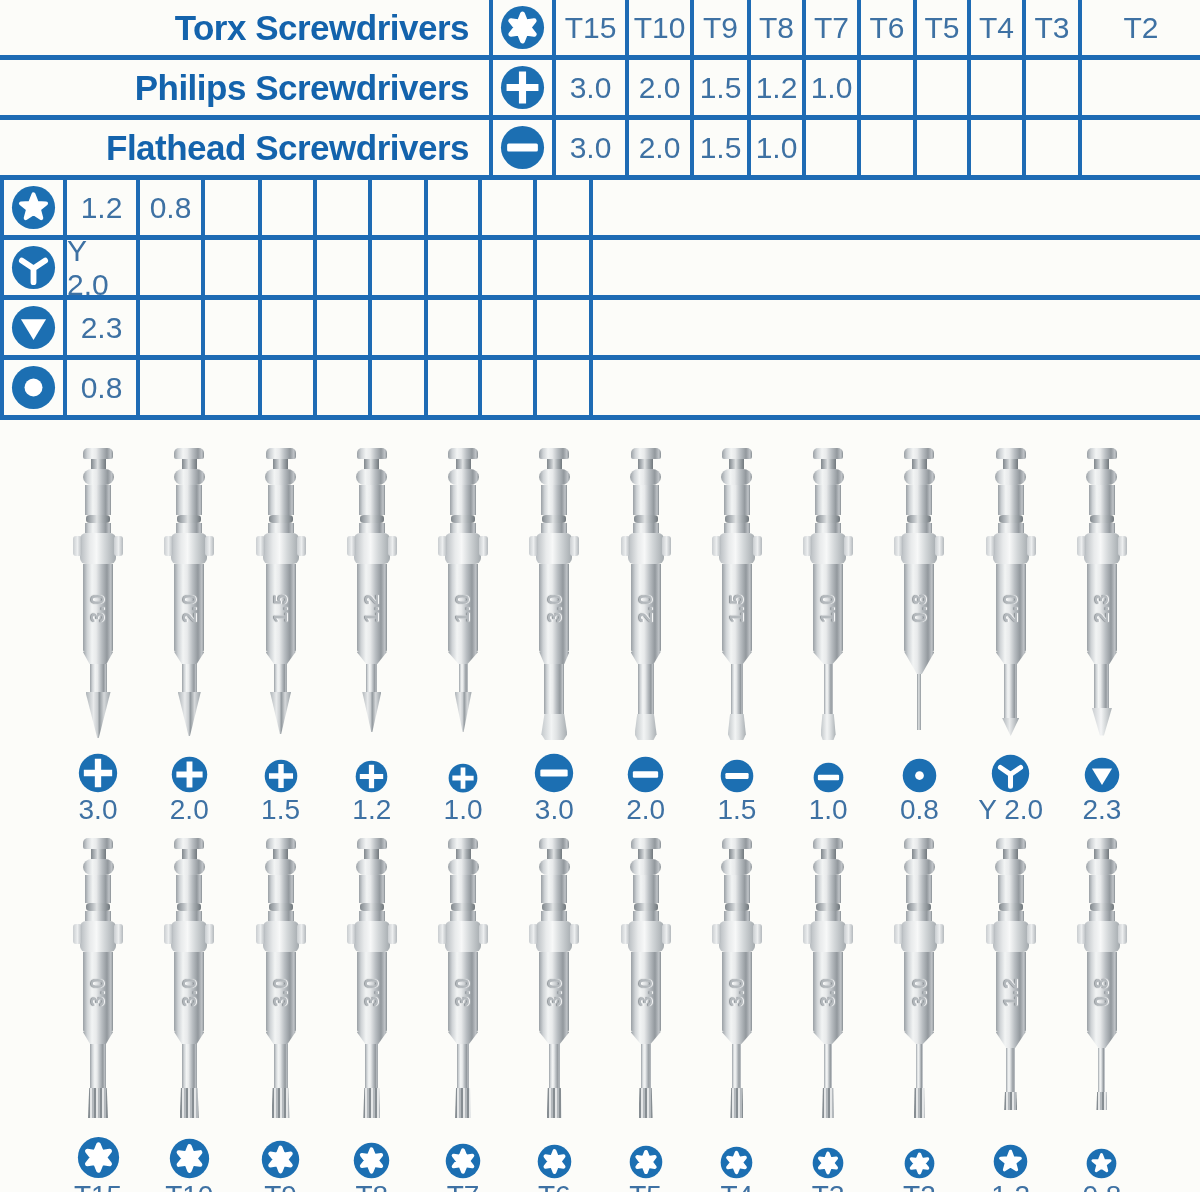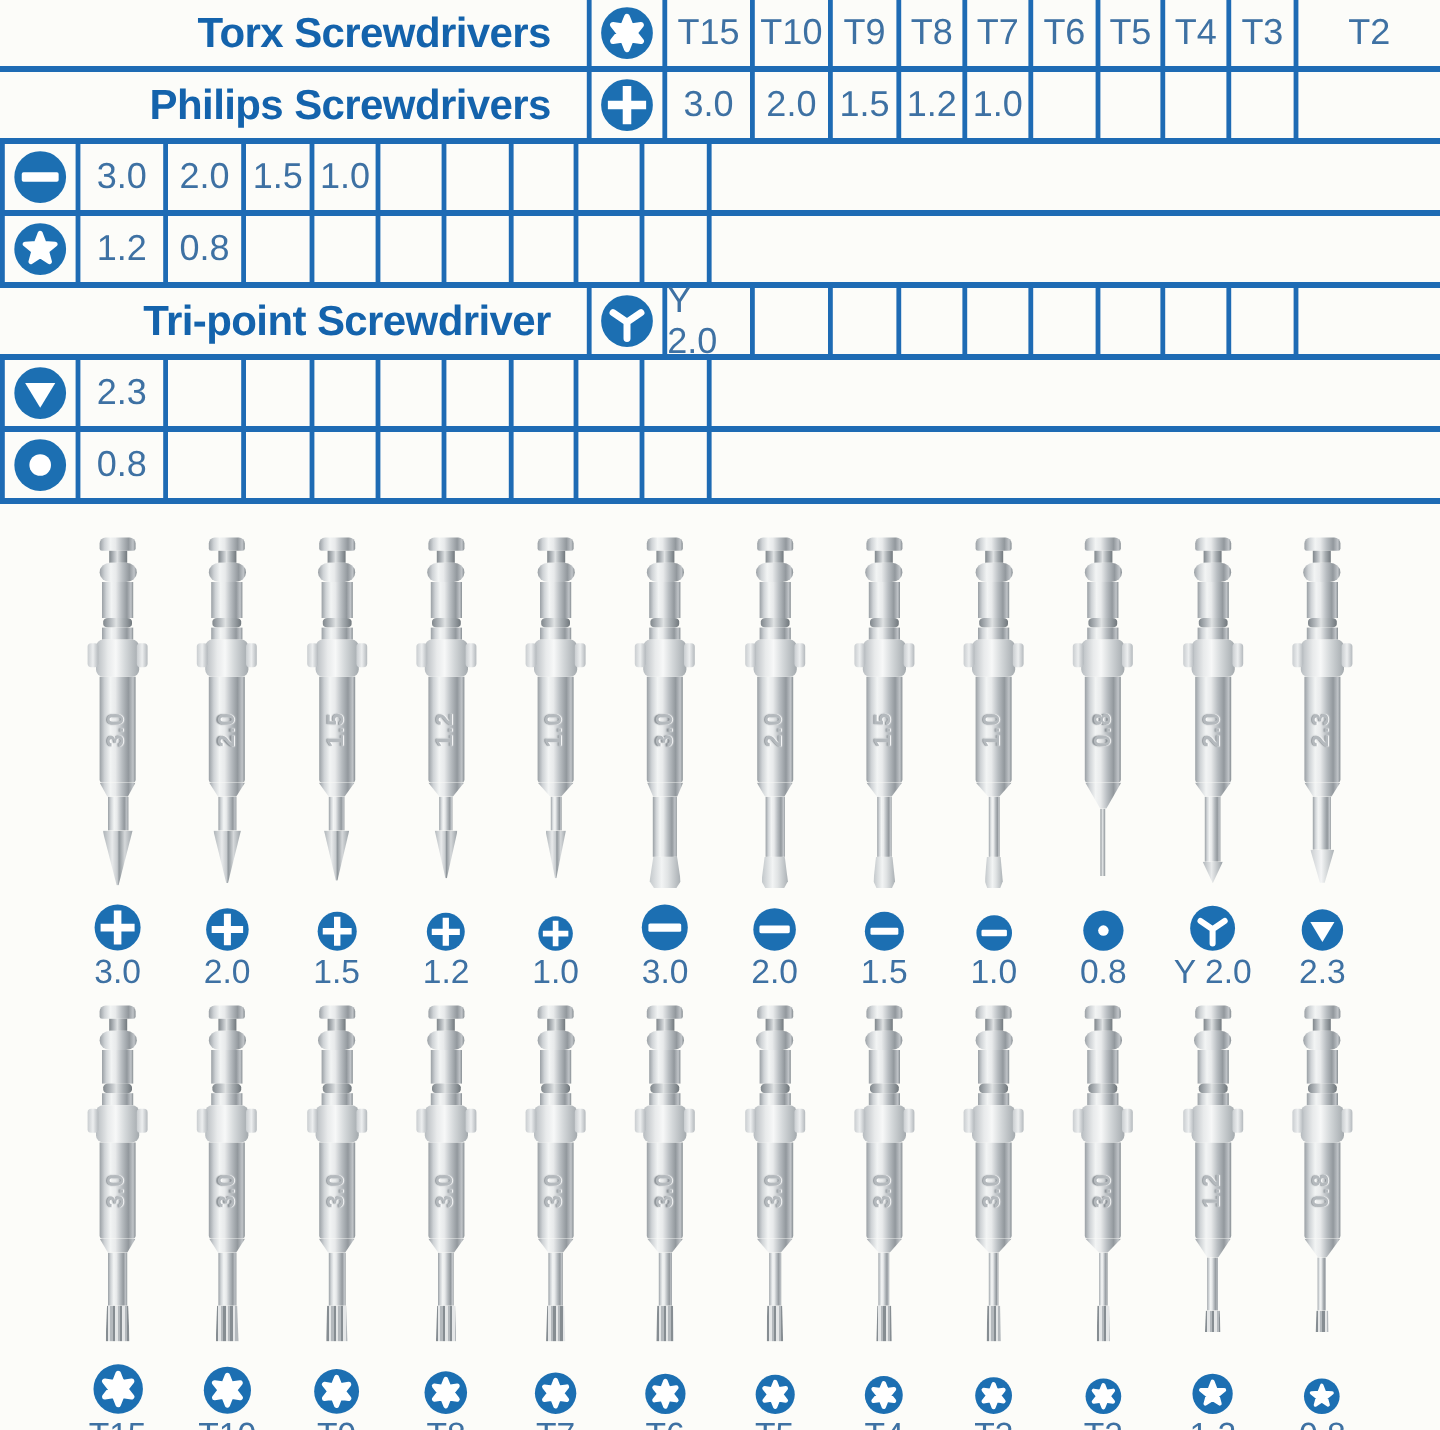--- a/index.html
+++ b/index.html
@@ -10,21 +10,21 @@
     --bg:#fcfcf9;
   }
   *{box-sizing:border-box;margin:0;padding:0;}
   html,body{width:1200px;height:1192px;overflow:hidden;background:var(--bg);
     font-family:"Liberation Sans", sans-serif;}
 
   
   .spec-table{width:1200px;}
   .trow{display:flex;height:60px;border-bottom:5px solid var(--grid);align-items:stretch;}
   .tlabel{width:489px;display:flex;align-items:center;justify-content:flex-end;
-    padding-right:30px;font-weight:bold;font-size:35px;color:var(--label);letter-spacing:-0.5px;}
+    padding-right:20px;font-weight:bold;font-size:35px;color:var(--label);letter-spacing:-0.5px;}
   .ticell{width:63px;border-left:4px solid var(--grid);display:flex;align-items:center;justify-content:center;}
   .ticon-svg{width:45px;height:45px;display:block;}
   .cell{border-left:4px solid var(--grid);display:flex;align-items:center;justify-content:center;
     font-size:30px;color:var(--val);}
   .w1{width:73px}.w2{width:65px}.w3{width:57px}.w4{width:55px}.w5{width:55px}
   .w6{width:56px}.w7{width:54px}.w8{width:55px}.w9{width:56px}.w10{flex:1}
 
   
   .bitsrow{display:flex;justify-content:space-between;padding:0 54px;}
   .row1{margin-top:28px;}
@@ -161,20 +161,21 @@
     <div class="cell w4">1.2</div>
     <div class="cell w5">1.0</div>
     <div class="cell w6"></div>
     <div class="cell w7"></div>
     <div class="cell w8"></div>
     <div class="cell w9"></div>
     <div class="cell w10"></div>
   </div>
 
   <div class="trow">
+    <div class="tlabel">Flathead Screwdrivers</div>
     <div class="ticell">
         <svg class="ticon-svg">
           <use href="#sym-flat"></use>
         </svg>
       </div>
     <div class="cell w1">3.0</div>
     <div class="cell w2">2.0</div>
     <div class="cell w3">1.5</div>
     <div class="cell w4">1.0</div>
     <div class="cell w5"></div>
@@ -197,21 +198,20 @@
     <div class="cell w4"></div>
     <div class="cell w5"></div>
     <div class="cell w6"></div>
     <div class="cell w7"></div>
     <div class="cell w8"></div>
     <div class="cell w9"></div>
     <div class="cell w10"></div>
   </div>
 
   <div class="trow">
-    <div class="tlabel">Tri-point Screwdriver</div>
     <div class="ticell">
         <svg class="ticon-svg">
           <use href="#sym-y"></use>
         </svg>
       </div>
     <div class="cell w1">Y 2.0</div>
     <div class="cell w2"></div>
     <div class="cell w3"></div>
     <div class="cell w4"></div>
     <div class="cell w5"></div>

